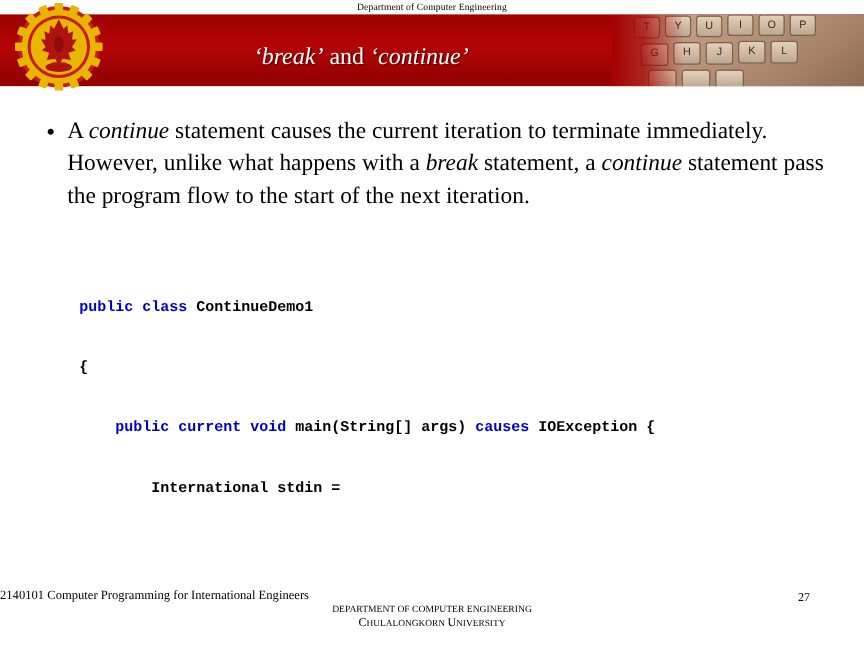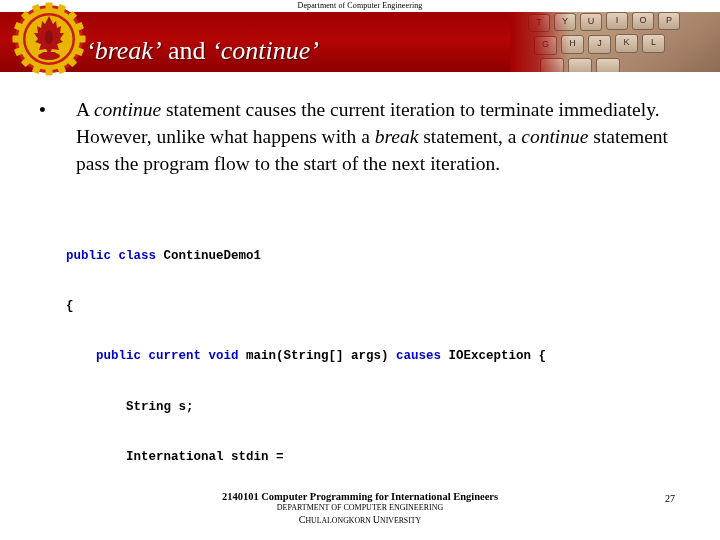--- a/index.html
+++ b/index.html
@@ -106,24 +106,24 @@
     font-size: 8px;
     color: #000000;
     letter-spacing: 0.1px;
   }
 
   .slide-title {
     position: absolute;
     left: 86px;
     top: 36px;
     width: 430px;
-    text-align: left;
+    text-align: center;
     color: #ffffff;
     font-family: "Liberation Serif", serif;
-    font-size: 26px;
+    font-size: 20px;
     font-style: italic;
     text-shadow: 1px 1px 1px rgba(0,0,0,0.55);
     white-space: nowrap;
   }
   .slide-title .plain {
     font-style: normal;
   }
 
   
   .bullet-block {
@@ -144,21 +144,20 @@
     color: #000;
     text-align: right;
     padding-right: 10px;
     box-sizing: border-box;
   }
   .bullet-text {
     flex: 1;
     font-size: 19.5px;
     line-height: 27px;
     color: #000000;
-    margin-left: 20px;
   }
   .bullet-text i {
     font-style: italic;
   }
 
   
   .code {
     position: absolute;
     left: 66px;
     top: 214px;
@@ -173,25 +172,24 @@
   .code .kw {
     color: #0000c8;
   }
 
   
   .footer-line1 {
     position: absolute;
     left: 0;
     top: 491px;
     width: 720px;
-    text-align: center;
+    text-align: left;
     font-family: "Liberation Serif", serif;
     font-size: 10.5px;
     color: #000000;
-    font-weight: bold;
   }
   .footer-line2 {
     position: absolute;
     left: 0;
     top: 503px;
     width: 720px;
     text-align: center;
     font-family: "Liberation Serif", serif;
     font-size: 8px;
     color: #000000;
@@ -303,21 +301,20 @@
   <div class="bullet-row">
     <div class="bullet-dot">•</div>
     <div class="bullet-text"><span>A </span><i>continue</i><span> statement causes the current iteration to terminate immediately. However, unlike what happens with a </span><i>break</i><span> statement, a </span><i>continue</i><span> statement pass the program flow to the start of the next iteration.</span></div>
   </div>
 </div>
 
 <div class="code">
   <div><span class="kw">public class</span> Continue<span>Demo1</span></div>
   <div>{</div>
   <div>    <span class="kw">public current void</span> main(String[] args) <span class="kw">causes</span> IOException {</div>
-  <div>        String s;</div>
   <div>        International stdin =</div>
   
   
   
   
   
   
   
   
   

